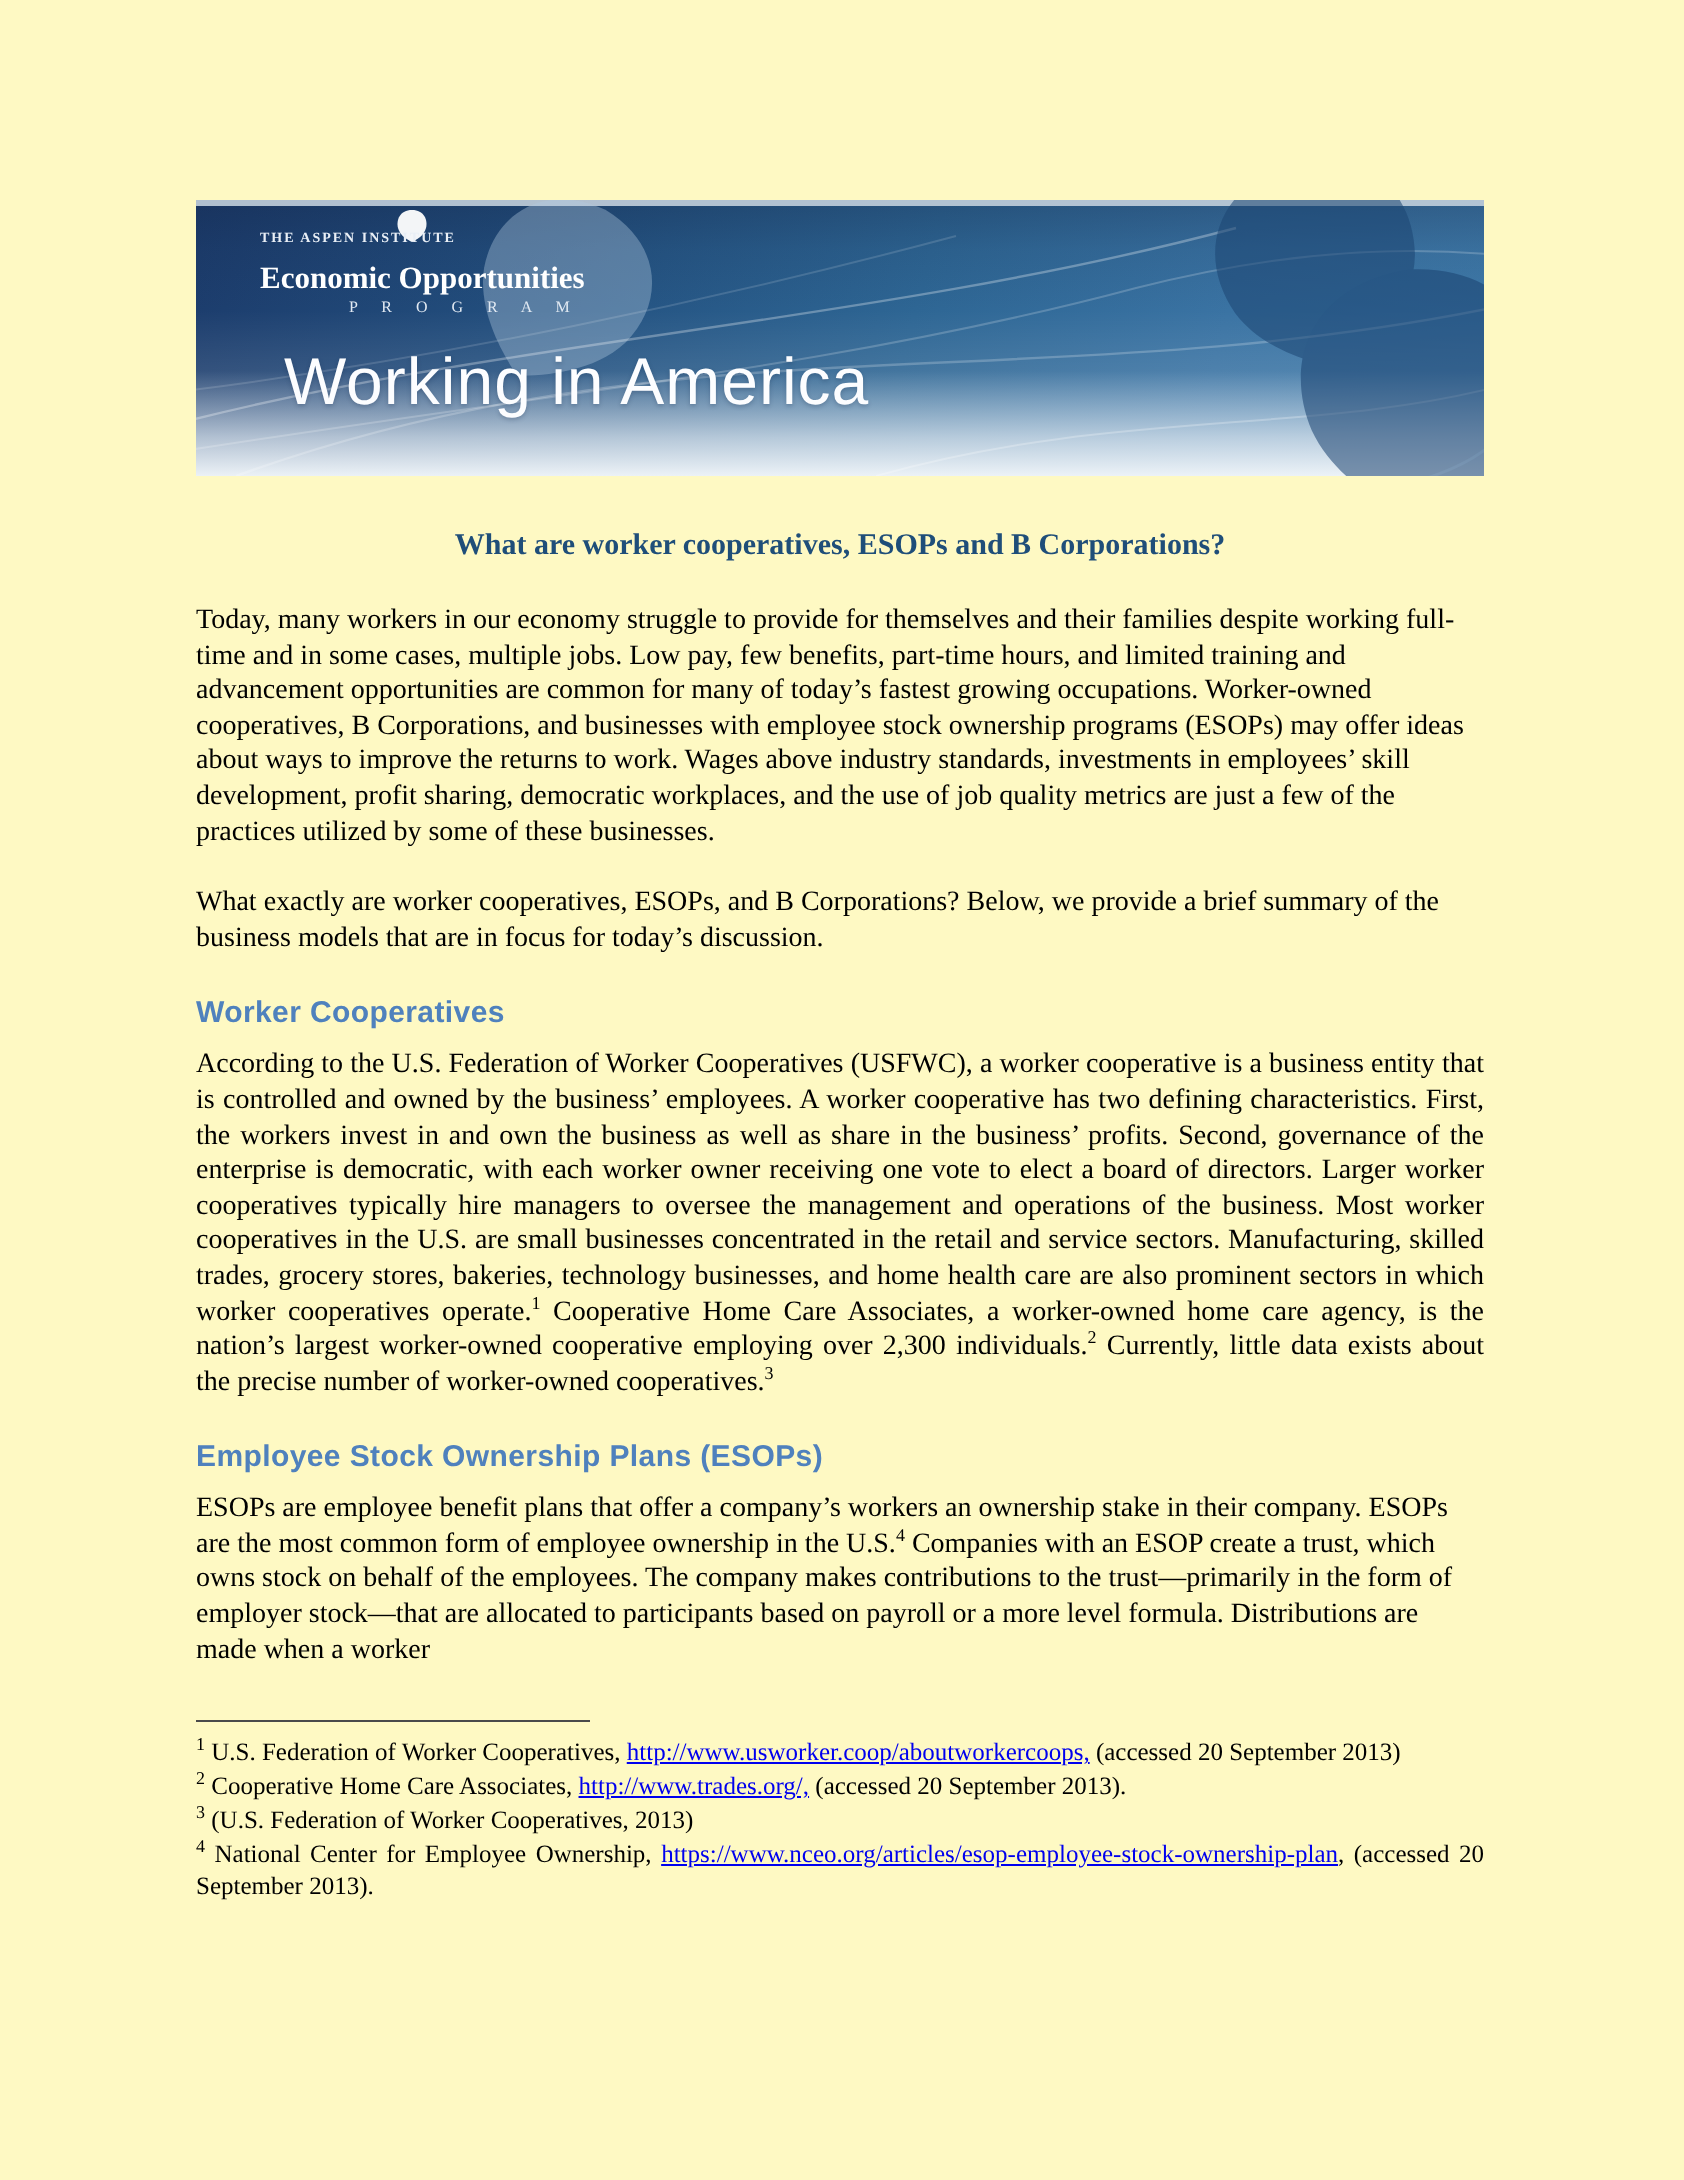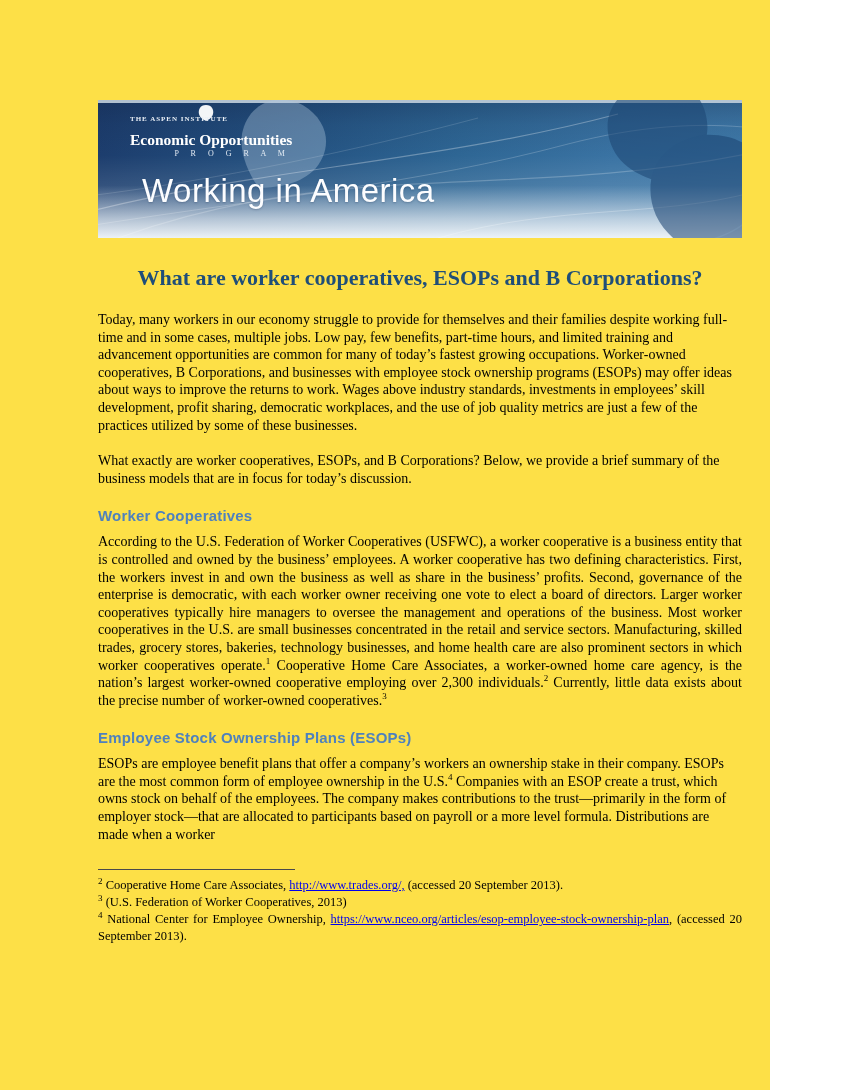--- a/index.html
+++ b/index.html
@@ -1,17 +1,17 @@
 <!DOCTYPE html>
 <html><head>
 <meta charset="utf-8">
 <style>
   html,body{margin:0;padding:0;background:#ffffff;}
   .page{
-    position:relative;width:770px;height:1090px;background:#fde047;overflow:hidden;
+    position:relative;width:842px;height:1090px;background:#fef9c3;overflow:hidden;
     font-family:"Liberation Serif",serif;color:#000;
   }
   .content{position:absolute;left:98px;top:100px;width:644px;}
 
   
   .banner{
     position:relative;width:644px;height:138px;overflow:hidden;
     background-image:
       linear-gradient(180deg, rgba(16,32,64,0.30) 0%, rgba(16,32,64,0.10) 18%, rgba(0,0,0,0) 40%,
                       rgba(255,255,255,0.10) 62%, rgba(228,236,243,0.75) 86%, rgba(240,245,249,0.98) 100%),
@@ -25,21 +25,21 @@
   .logo-prog{font-family:"Liberation Serif",serif;font-size:8px;letter-spacing:5px;color:#e2eaf3;margin-top:2px;margin-left:42px;text-align:center;}
   .banner-title{
     position:absolute;left:44px;top:72px;
     font-family:"Liberation Sans",sans-serif;font-weight:400;font-size:33px;color:#fcfdff;
     letter-spacing:0.5px;text-shadow:0 1px 2px rgba(20,40,70,0.25);
   }
 
   
   .doc-title{
     margin:27px 0 20px 0;text-align:center;
-    font-size:22px;font-weight:bold;color:#1F4E79;
+    font-size:15px;font-weight:bold;color:#1F4E79;
   }
   p.body{font-size:14px;line-height:17.6px;margin:0 0 18px 0;}
   p.just{text-align:justify;}
   h2.sec{
     font-family:"Liberation Sans",sans-serif;font-size:15px;font-weight:bold;
     color:#4F81BD;margin:20px 0 9px 0;letter-spacing:0.2px;
   }
   sup{font-size:9px;line-height:0;}
   .fn-rule{width:197px;border:0;border-top:1.5px solid #4a4a4a;margin:26px 0 7px 0;}
   .footnotes{font-size:12.5px;line-height:16.8px;}
@@ -97,19 +97,20 @@
     <p class="body">What exactly are worker cooperatives, ESOPs, and B Corporations?  Below, we provide a brief summary of the business models that are in focus for today’s discussion.</p>
 
     <h2 class="sec">Worker Cooperatives</h2>
     <p class="body just"><span>According to the U.S. Federation of Worker Cooperatives (USFWC), a worker cooperative is a business entity that is controlled and owned by the business’ employees.  A worker cooperative has two defining characteristics.  First, the workers invest in and own the business as well as share in the business’ profits. Second, governance of the enterprise is democratic, with each worker owner receiving one vote to elect a board of directors. Larger worker cooperatives typically hire managers to oversee the management and operations of the business.  Most worker cooperatives in the U.S. are small businesses concentrated in the retail and service sectors.  Manufacturing, skilled trades, grocery stores, bakeries, technology businesses, and home health care are also prominent sectors in which worker cooperatives operate.</span><sup>1</sup><span> Cooperative Home Care Associates, a worker-owned home care agency, is the nation’s largest worker-owned cooperative employing over 2,300 individuals.</span><sup>2</sup><span> Currently, little data exists about the precise number of worker-owned cooperatives.</span><sup>3</sup></p>
 
     <h2 class="sec">Employee Stock Ownership Plans (ESOPs)</h2>
     <p class="body"><span>ESOPs are employee benefit plans that offer a company’s workers an ownership stake in their company.  ESOPs are the most common form of employee ownership in the U.S.</span><sup>4</sup><span>  Companies with an ESOP create a trust, which owns stock on behalf of the employees.  The company makes contributions to the trust—primarily in the form of employer stock—that are allocated to participants based on payroll or a more level formula. Distributions are made when a worker</span></p>
 
     <hr class="fn-rule">
     <div class="footnotes">
+      <p><sup>1</sup> <span>U.S. Federation of Worker Cooperatives, </span><a class="fn-link">http://www.usworker.coop/aboutworkercoops,</a><span> (accessed 20 September 2013)</span></p>
       <p><sup>2</sup> <span>Cooperative Home Care Associates, </span><a class="fn-link">http://www.trades.org/,</a><span> (accessed 20 September 2013).</span></p>
       <p><sup>3</sup> <span>(U.S. Federation of Worker Cooperatives,  2013)</span></p>
       <p><sup>4</sup> <span>National Center for Employee Ownership, </span><a class="fn-link">https://www.nceo.org/articles/esop-employee-stock-ownership-plan</a><span>, (accessed 20 September 2013).</span></p>
     </div>
 
   </div>
 </div>
 
 </body></html>

